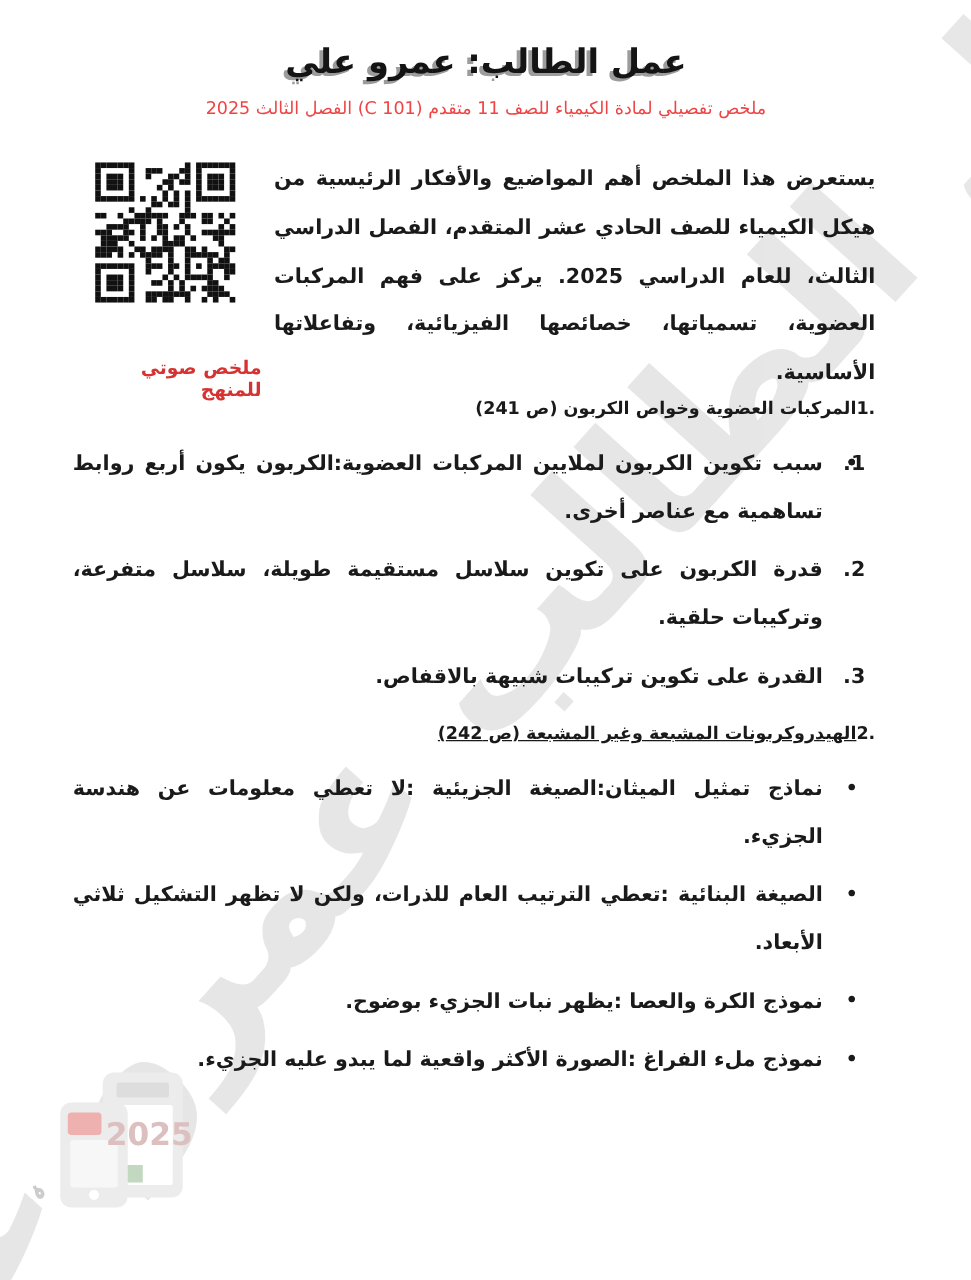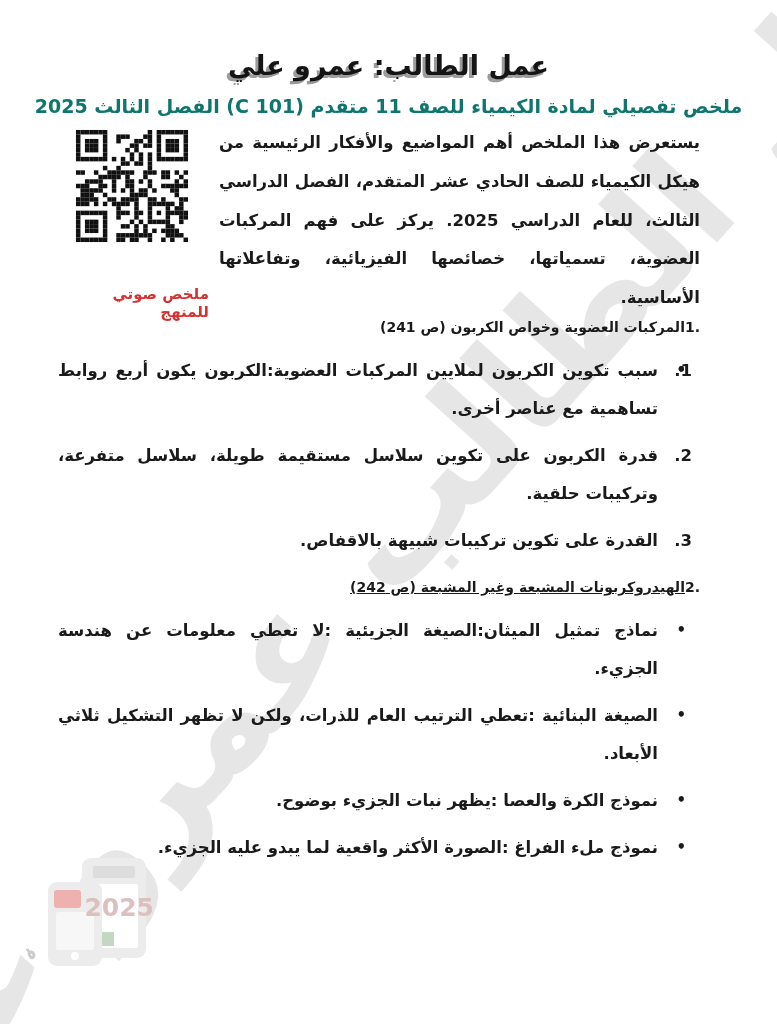--- a/index.html
+++ b/index.html
@@ -13,27 +13,27 @@
     position:absolute;top:530px;left:388px;
     transform:translate(-50%,-50%) rotate(-48deg);
     font-size:150px;font-weight:bold;white-space:nowrap;
     color:#c6c6c6;opacity:.42;pointer-events:none;z-index:1;
     letter-spacing:2px;
   }
   .wm-logo{position:absolute;left:-6px;top:806px;z-index:1;pointer-events:none;}
   
   .hdr{position:relative;z-index:2;}
   .title{
-    margin:0;padding-top:50px;text-align:center;
+    margin:0;padding-top:34px;text-align:center;
     font-size:27px;font-weight:800;color:#141414;
     text-shadow:-3px 3px 0 #9c9c9c;letter-spacing:1px;
   }
   .subtitle{
     margin:14px 0 0 0;text-align:center;
-    font-size:19px;font-weight:bold;color:#0f766e;
+    font-size:14px;font-weight:normal;color:#ef4444;
   }
   
   .lead-row{
     position:absolute;top:118px;right:77px;left:67px;
     display:flex;z-index:2;
   }
   .intro{
     flex:1;margin:0;padding-top:6px;
     font-size:16.5px;font-weight:bold;line-height:2.35;
     text-align:justify;text-align-last:right;

